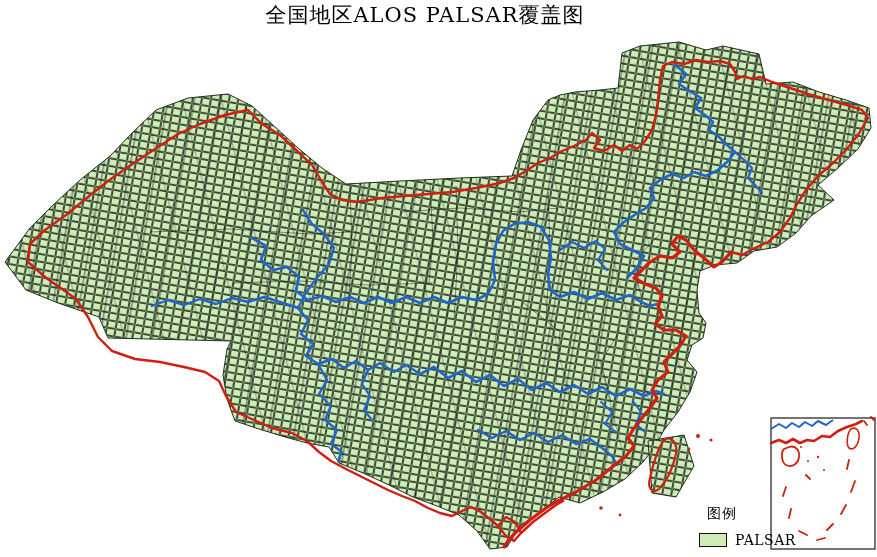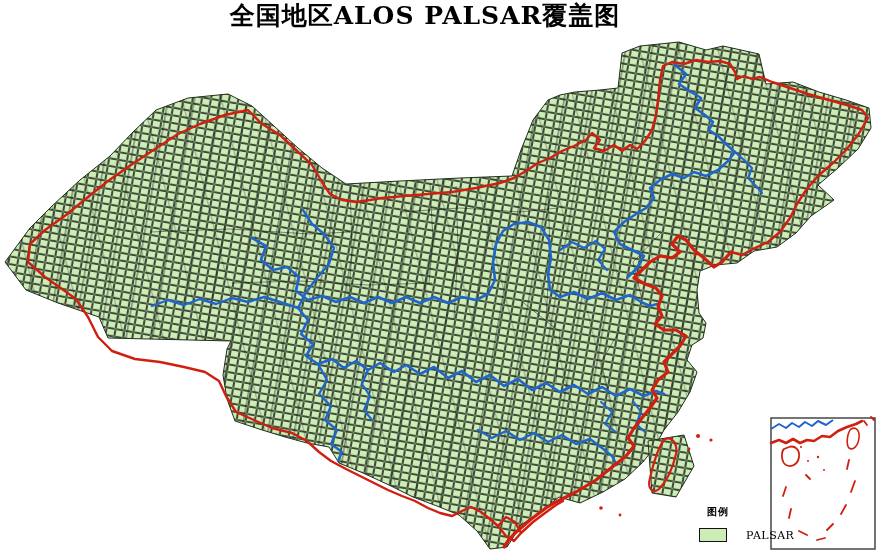--- a/index.html
+++ b/index.html
@@ -2,27 +2,27 @@
 <html><head>
 <meta charset="utf-8">
 <style>
   html,body{margin:0;padding:0;}
   body{
     width:877px;height:557px;background:#ffffff;overflow:hidden;position:relative;
     font-family:"DejaVu Serif","Liberation Serif",serif;
   }
   .map-root{position:absolute;inset:0;}
   .titles{position:absolute;top:3px;left:0;width:850px;text-align:center;color:#000;z-index:5;}
-  .title-line1{font-size:25px;font-weight:bold;letter-spacing:1px;line-height:25px;}
+  .title-line1{font-size:21px;font-weight:normal;letter-spacing:1px;line-height:25px;}
   .title-line2{font-size:18px;font-weight:bold;letter-spacing:0.5px;line-height:24px;}
   svg.map-canvas{position:absolute;top:0;left:0;z-index:1;}
   .legend{position:absolute;left:699px;top:505px;z-index:6;color:#000;}
-  .legend-heading{font-size:10px;font-weight:bold;margin-left:8px;letter-spacing:1px;}
+  .legend-heading{font-size:14px;font-weight:normal;margin-left:8px;letter-spacing:1px;}
   .legend-row{display:flex;align-items:center;margin-top:9px;}
-  .legend-label{font-size:11px;margin-left:18px;letter-spacing:0.5px;}
+  .legend-label{font-size:14px;margin-left:7px;letter-spacing:0.5px;}
 </style>
 </head>
 <body>
 
 <div class="map-root">
 
   <div class="titles">
     <div class="title-line1">全国地区ALOS PALSAR覆盖图</div>
   </div>
 

